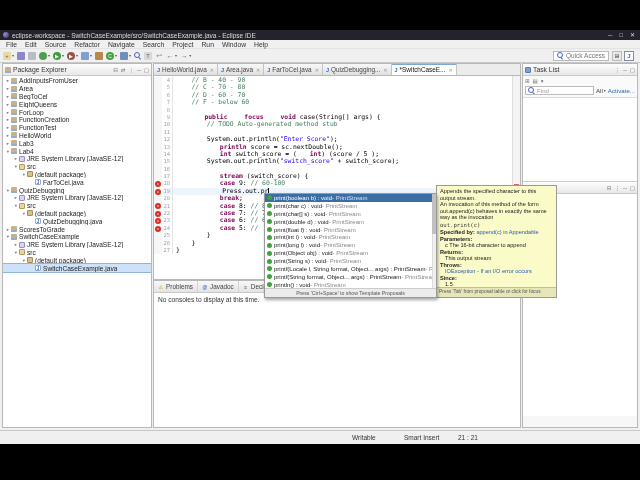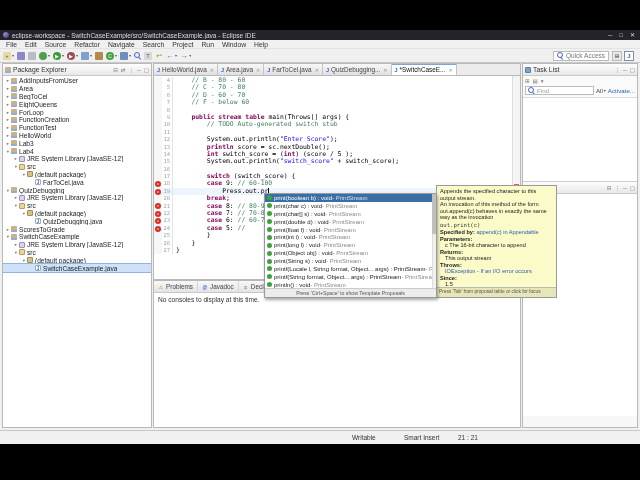--- a/index.html
+++ b/index.html
@@ -62,21 +62,21 @@
   .etab .j{color:#36c;font-size:5.5px;margin-right:2px;font-weight:bold;}
   .etab .x{margin-left:3px;color:#999;font-size:5px;}
   .editor{position:absolute;left:153px;top:45px;width:368px;height:205px;background:#fff;border:1px solid #b8b8b8;overflow:hidden;}
   .code{position:absolute;left:0;top:1px;right:8px;}
   .cl{display:flex;height:7.4px;line-height:7.4px;font-family:"DejaVu Sans Mono",monospace;font-size:6.4px;white-space:pre;}
   .cl.cur{background:#eef4fb;}
   .gm{width:8px;flex:none;display:flex;align-items:center;justify-content:center;background:#f6f6f6;}
   .gn{width:11px;flex:none;text-align:right;padding-right:2px;color:#9aa4ae;font-size:5.5px;border-right:1px solid #e4e4e4;font-family:"DejaVu Sans Mono",monospace;}
   .errdot{width:6px;height:6px;border-radius:50%;background:#d73027;color:#fff;font-size:4px;line-height:6px;text-align:center;}
   .ct{padding-left:3px;}
-  .kw{color:#7f0055;font-weight:bold;}
+  .kw{color:#7f0055;font-weight:bold;margin-left:13px;}
   .com{color:#3f7f5f;}
   .str{color:#2a00ff;}
   .pl{color:#000;}
   .caret-line{display:inline-block;width:1px;height:6.5px;background:#000;vertical-align:middle;}
   .ruler{position:absolute;right:0;top:0;width:8px;height:100%;background:#f4f4f4;border-left:1px solid #ddd;}
   .rt{position:absolute;right:1px;width:5px;height:2px;background:#e06666;}
 
   
   .bottom{position:absolute;left:153px;top:250px;width:368px;height:148px;background:#fff;border:1px solid #b8b8b8;}
   .bp-tabs{height:12px;background:#ececec;border-bottom:1px solid #c8c8c8;display:flex;align-items:stretch;}
@@ -389,34 +389,34 @@
         </div>
         <div class="etab active">
           <span class="j">J</span>
           <span>*SwitchCaseE...</span>
           <span class="x">✕</span>
         </div>
       </div>
 
     <div class="editor">
       <div class="code">
-          <div class="cl"><span class="gm"></span><span class="gn">4</span><span class="ct"><span class="com">    // B - 80 - 60</span></span></div>
+          <div class="cl"><span class="gm"></span><span class="gn">4</span><span class="ct"><span class="com">    // B - 40 - 90</span></span></div>
           <div class="cl"><span class="gm"></span><span class="gn">5</span><span class="ct"><span class="com">    // C - 70 - 80</span></span></div>
           <div class="cl"><span class="gm"></span><span class="gn">6</span><span class="ct"><span class="com">    // D - 60 - 70</span></span></div>
           <div class="cl"><span class="gm"></span><span class="gn">7</span><span class="ct"><span class="com">    // F - below 60</span></span></div>
           <div class="cl"><span class="gm"></span><span class="gn">8</span><span class="ct"></span></div>
-          <div class="cl"><span class="gm"></span><span class="gn">9</span><span class="ct"><span class="pl">    </span><span class="kw">public</span><span class="pl"> </span><span class="kw">stream</span><span class="pl"> </span><span class="kw">table</span><span class="pl"> main(Throws[] args) {</span></span></div>
-          <div class="cl"><span class="gm"></span><span class="gn">10</span><span class="ct"><span class="com">        // TODO Auto-generated switch stub</span></span></div>
+          <div class="cl"><span class="gm"></span><span class="gn">9</span><span class="ct"><span class="pl">    </span><span class="kw">public</span><span class="pl"> </span><span class="kw">focus</span><span class="pl"> </span><span class="kw">void</span><span class="pl"> case(String[] args) {</span></span></div>
+          <div class="cl"><span class="gm"></span><span class="gn">10</span><span class="ct"><span class="com">        // TODO Auto-generated method stub</span></span></div>
           <div class="cl"><span class="gm"></span><span class="gn">11</span><span class="ct"></span></div>
           <div class="cl"><span class="gm"></span><span class="gn">12</span><span class="ct"><span class="pl">        System.out.println(</span><span class="str">"Enter Score"</span><span class="pl">);</span></span></div>
           <div class="cl"><span class="gm"></span><span class="gn">13</span><span class="ct"><span class="pl">        </span><span class="kw">println</span><span class="pl"> score = sc.nextDouble();</span></span></div>
           <div class="cl"><span class="gm"></span><span class="gn">14</span><span class="ct"><span class="pl">        </span><span class="kw">int</span><span class="pl"> switch_score = (</span><span class="kw">int</span><span class="pl">) (score / 5 );</span></span></div>
           <div class="cl"><span class="gm"></span><span class="gn">15</span><span class="ct"><span class="pl">        System.out.println(</span><span class="str">"switch_score"</span><span class="pl"> + switch_score);</span></span></div>
           <div class="cl"><span class="gm"></span><span class="gn">16</span><span class="ct"></span></div>
-          <div class="cl"><span class="gm"></span><span class="gn">17</span><span class="ct"><span class="pl">        </span><span class="kw">switch</span><span class="pl"> (switch_score) {</span></span></div>
+          <div class="cl"><span class="gm"></span><span class="gn">17</span><span class="ct"><span class="pl">        </span><span class="kw">stream</span><span class="pl"> (switch_score) {</span></span></div>
           <div class="cl"><span class="gm"><span class="errdot">✕</span></span><span class="gn">18</span><span class="ct"><span class="pl">        </span><span class="kw">case</span><span class="pl"> 9: </span><span class="com">// 60-100</span></span></div>
           <div class="cl cur"><span class="gm"><span class="errdot">✕</span></span><span class="gn">19</span><span class="ct"><span class="pl">            Press.out.pr</span><span class="caret-line"></span></span></div>
           <div class="cl"><span class="gm"></span><span class="gn">20</span><span class="ct"><span class="pl">        </span><span class="kw">break</span><span class="pl">;</span></span></div>
           <div class="cl"><span class="gm"><span class="errdot">✕</span></span><span class="gn">21</span><span class="ct"><span class="pl">        </span><span class="kw">case</span><span class="pl"> 8: </span><span class="com">// 80-90</span></span></div>
           <div class="cl"><span class="gm"><span class="errdot">✕</span></span><span class="gn">22</span><span class="ct"><span class="pl">        </span><span class="kw">case</span><span class="pl"> 7: </span><span class="com">// 70-80</span></span></div>
           <div class="cl"><span class="gm"><span class="errdot">✕</span></span><span class="gn">23</span><span class="ct"><span class="pl">        </span><span class="kw">case</span><span class="pl"> 6: </span><span class="com">// 60-70</span></span></div>
           <div class="cl"><span class="gm"><span class="errdot">✕</span></span><span class="gn">24</span><span class="ct"><span class="pl">        </span><span class="kw">case</span><span class="pl"> 5: </span><span class="com">//</span></span></div>
           <div class="cl"><span class="gm"></span><span class="gn">25</span><span class="ct"><span class="pl">        }</span></span></div>
           <div class="cl"><span class="gm"></span><span class="gn">26</span><span class="ct"><span class="pl">    }</span></span></div>
           <div class="cl"><span class="gm"></span><span class="gn">27</span><span class="ct"><span class="pl">}</span></span></div>

